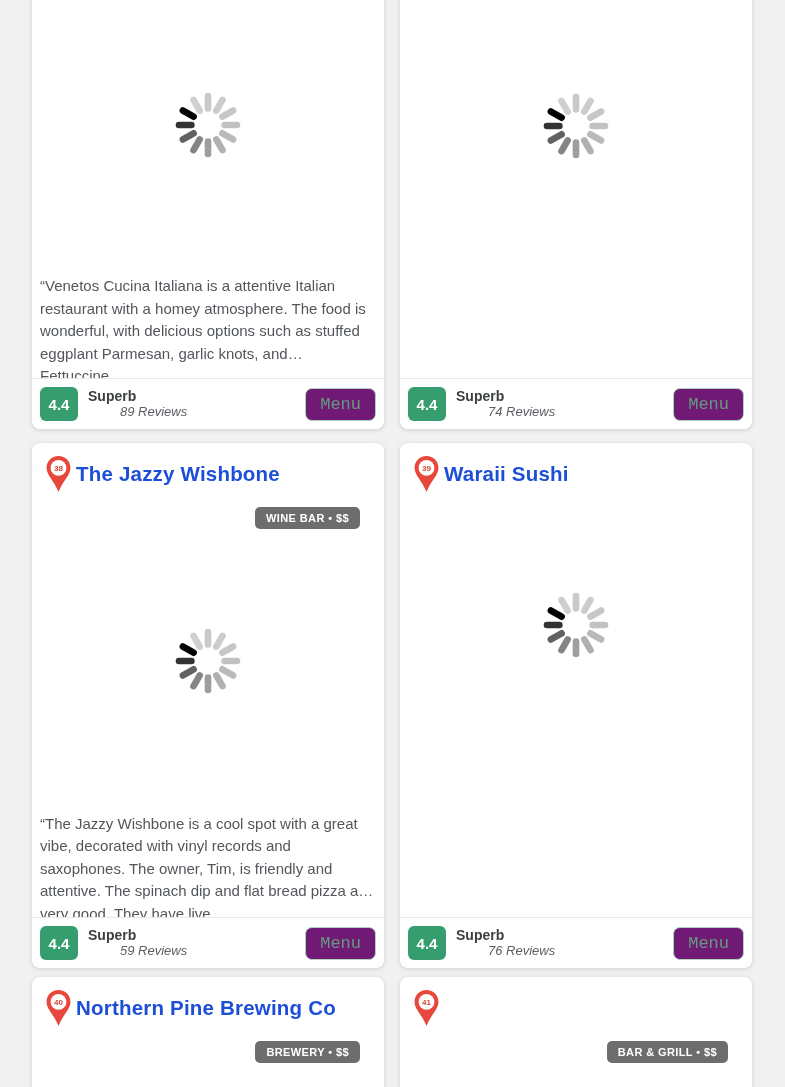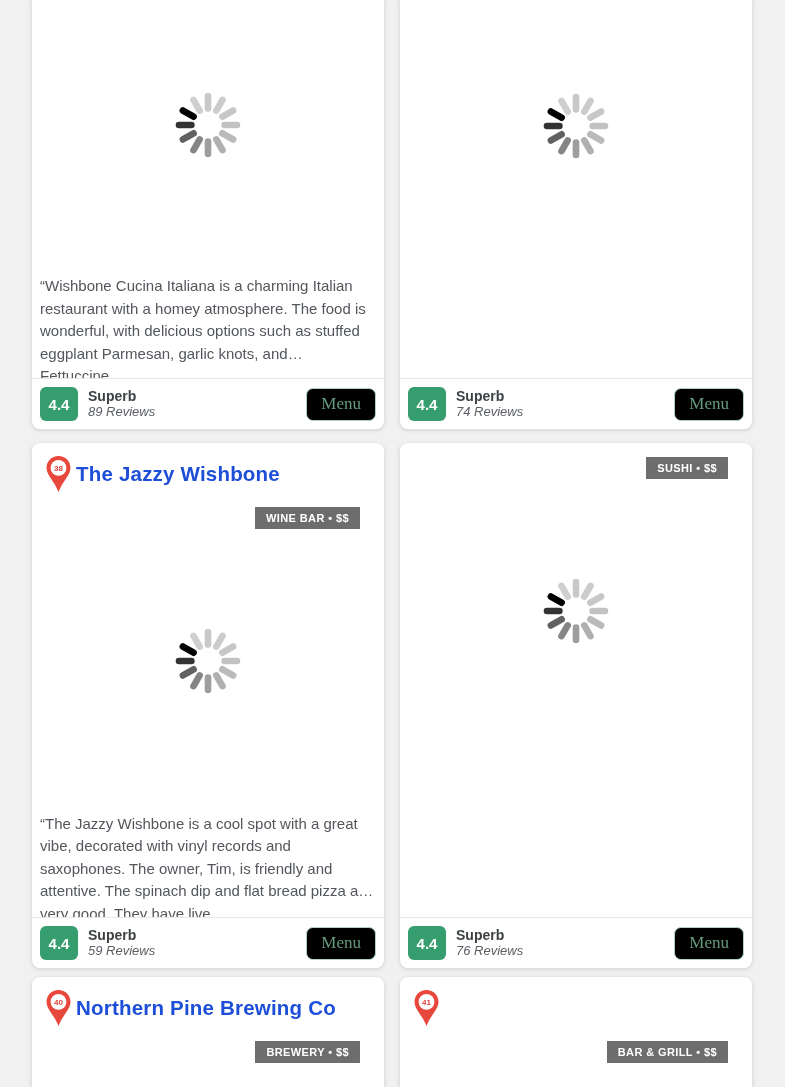--- a/index.html
+++ b/index.html
@@ -23,21 +23,21 @@
   .card-header {
     display:flex; align-items:center; gap:4px;
     padding:12px 14px 0 13px; height:50px;
   }
   .pin-svg { width:27px; height:38px; flex:0 0 auto; }
   .pin-num { font-family:"Liberation Sans", sans-serif; font-size:8.5px; font-weight:bold; fill:#d8453a; }
   .card-title { font-size:20.5px; font-weight:bold; color:#1d4ed8; letter-spacing:0.2px; }
   .tag-row { display:flex; justify-content:flex-end; padding:0 24px 0 16px; margin-top:14px; height:22px; }
   .tag {
     background:#6d6d6d; color:#ffffff; font-size:11px; font-weight:bold;
-    letter-spacing:0.4px; border-radius:0; padding:5px 11px; line-height:12px;
+    letter-spacing:0.4px; border-radius:5px; padding:5px 11px; line-height:12px;
     white-space:nowrap;
   }
   .image-area {
     height:256px; margin-top:4px; display:flex;
     align-items:center; justify-content:center;
   }
   .review {
     padding:24px 9px 14px 8px; font-size:15px; line-height:22.4px;
     color:#53575c;
     display:-webkit-box; -webkit-line-clamp:4; -webkit-box-orient:vertical; overflow:hidden;
@@ -46,24 +46,24 @@
   .card-footer {
     height:50px; display:flex; align-items:center; padding:0 8px 0 8px; flex:0 0 auto;
   }
   .rating-badge {
     width:38px; height:34px; background:#369e6e; border-radius:6px;
     color:#ffffff; font-size:15px; font-weight:bold;
     display:flex; align-items:center; justify-content:center; flex:0 0 auto;
   }
   .rating-meta { margin-left:10px; line-height:1.15; }
   .rating-label { font-size:14px; font-weight:bold; color:#3c4043; }
-  .review-count { font-size:13px; font-style:italic; color:#5b5f64; }
+  .review-count { font-size:13px; font-style:italic; color:#5b5f64;margin-left:32px; }
   .menu-btn {
-    margin-left:auto; background:#000000; border:1px solid #aed2bf;
-    color:#649b7e; font-size:17px; font-family:Liberation Serif, serif;
+    margin-left:auto; background:#701a75; border:1px solid #aed2bf;
+    color:#649b7e; font-size:17px; font-family:Liberation Mono, monospace;
     border-radius:7px; padding:5px 14px; height:33px; cursor:pointer;
   }
   .hidden-defs { position:absolute; width:0; height:0; overflow:hidden; }
 </style>
 </head>
 <body>
 
 <svg class="hidden-defs" aria-hidden="true">
   <defs>
     <g id="spinner-shape">
@@ -90,21 +90,21 @@
 <div class="page">
 
   <div class="row row-1">
 
     <article class="card card-partial">
       <div class="image-area">
         <svg class="spinner" width="76" height="76" viewBox="0 0 80 80">
             <use href="#spinner-shape"></use>
           </svg>
       </div>
-      <p class="review">“Wishbone Cucina Italiana is a charming Italian restaurant with a homey atmosphere. The food is wonderful, with delicious options such as stuffed eggplant Parmesan, garlic knots, and Fettuccine…</p>
+      <p class="review">“Venetos Cucina Italiana is a attentive Italian restaurant with a homey atmosphere. The food is wonderful, with delicious options such as stuffed eggplant Parmesan, garlic knots, and Fettuccine…</p>
       <div class="divider"></div>
       <div class="card-footer">
         <div class="rating-badge">4.4</div>
         <div class="rating-meta">
           <div class="rating-label">Superb</div>
           <div class="review-count">89 Reviews</div>
         </div>
         <button class="menu-btn">Menu</button>
       </div>
     </article>
@@ -151,22 +151,26 @@
         <div class="rating-badge">4.4</div>
         <div class="rating-meta">
           <div class="rating-label">Superb</div>
           <div class="review-count">59 Reviews</div>
         </div>
         <button class="menu-btn">Menu</button>
       </div>
     </article>
 
     <article class="card card-full">
-      <div class="tag-row">
-        <span class="tag">SUSHI • $$</span>
+      <div class="card-header">
+        <svg class="pin-svg" viewBox="0 0 28 40">
+          <use href="#pin-shape"></use>
+          <text class="pin-num" x="14" y="16.6" text-anchor="middle">39</text>
+        </svg>
+        <h2 class="card-title">Waraii Sushi</h2>
       </div>
       <div class="image-area">
         <svg class="spinner" width="76" height="76" viewBox="0 0 80 80">
             <use href="#spinner-shape"></use>
           </svg>
       </div>
       <div class="divider"></div>
       <div class="card-footer">
         <div class="rating-badge">4.4</div>
         <div class="rating-meta">

